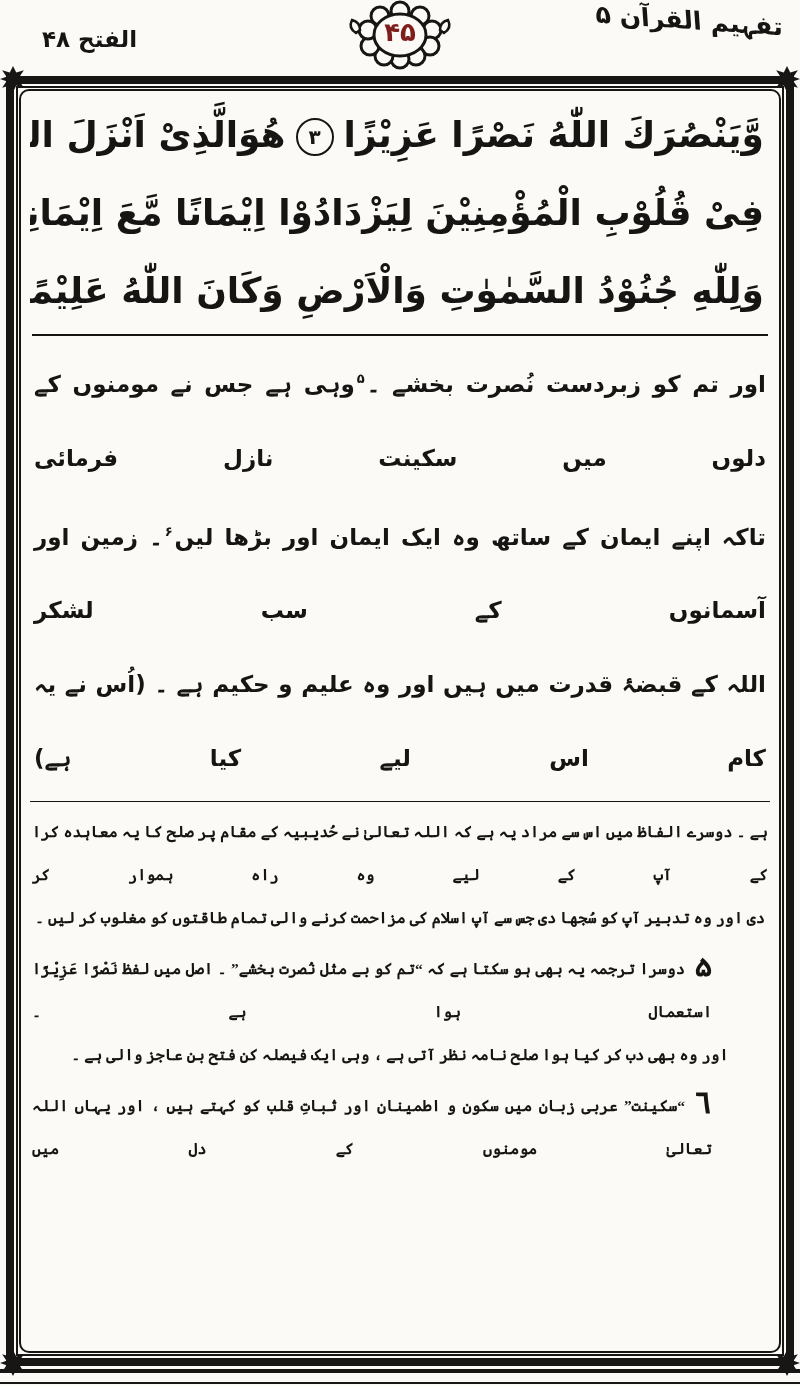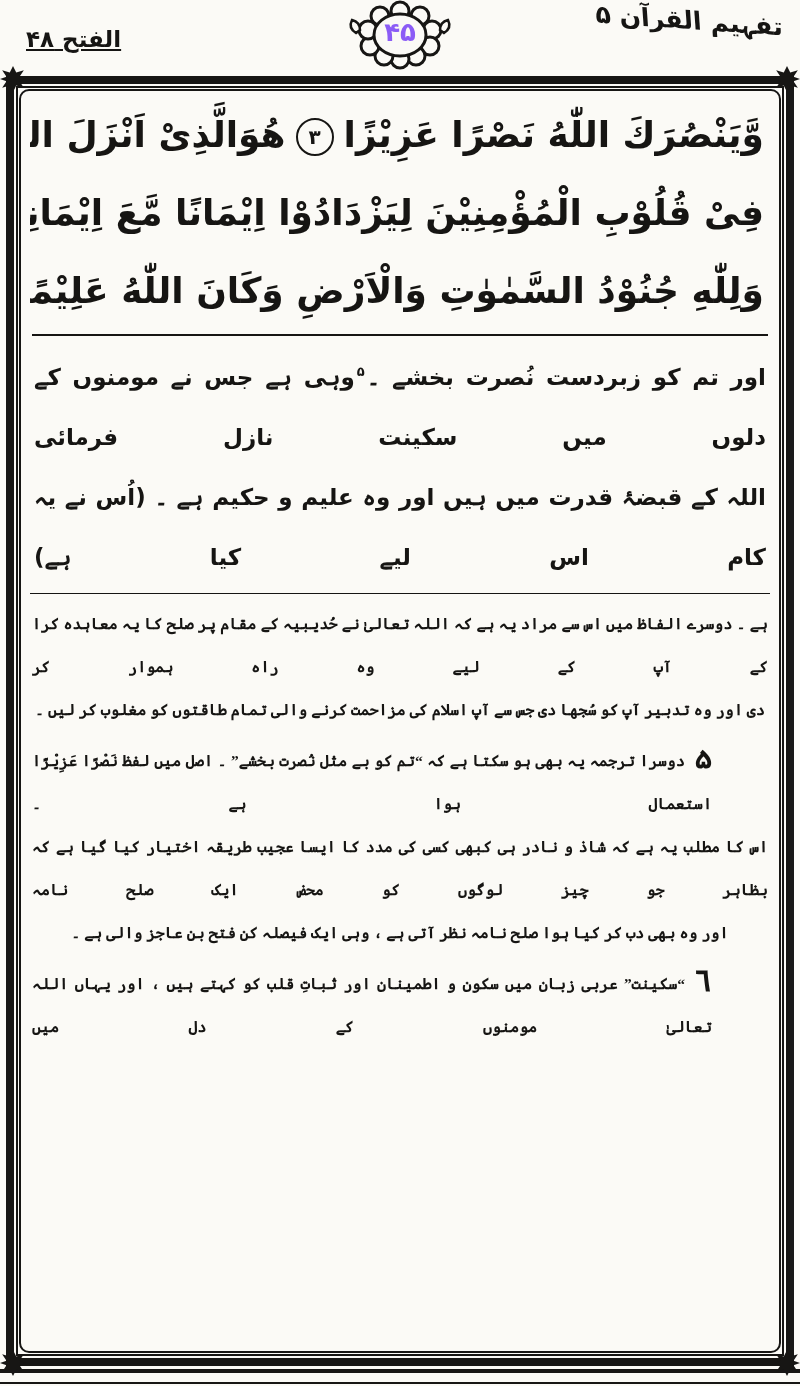--- a/index.html
+++ b/index.html
@@ -12,31 +12,31 @@
 
   
   .header{position:absolute;top:0;left:0;right:0;height:76px;}
   .hdr-book{
     position:absolute;right:18px;top:6px;
     font-size:25px;font-weight:bold;
     transform:skewX(8deg) rotate(4deg);
     letter-spacing:-1px;white-space:nowrap;
   }
   .hdr-surah{
-    position:absolute;left:26px;top:26px;
-    font-size:23px;font-weight:bold;white-space:nowrap;text-decoration:underline;
+    position:absolute;left:42px;top:26px;
+    font-size:23px;font-weight:bold;white-space:nowrap;
   }
   .medallion{
     position:absolute;left:50%;top:0;transform:translateX(-50%);
     width:116px;height:70px;
   }
   .medallion svg{width:116px;height:70px;display:block;}
   .medallion .num{
     position:absolute;top:17px;left:0;width:116px;
-    text-align:center;font-size:26px;font-weight:bold;color:#8b5cf6;
+    text-align:center;font-size:26px;font-weight:bold;color:#7f1d1d;
   }
 
   
   .frame{
     position:absolute;top:76px;left:6px;right:6px;bottom:20px;
     border:8px solid #171614;
     box-shadow:inset 0 0 0 2px #fbfaf6, inset 0 0 0 4px #171614;
     background:#fbfaf6;
   }
   .frame::before{
@@ -67,21 +67,21 @@
   .ayah-marker{
     display:inline-flex;align-items:center;justify-content:center;
     width:34px;height:34px;border:2.5px solid #161513;border-radius:50%;
     font-size:20px;font-weight:bold;margin:0 10px;vertical-align:middle;
     line-height:1;
   }
   .rule-thick{border:none;border-top:2.5px solid #161513;margin:4px 2px 6px 2px;}
   .rule-thin{border:none;border-top:1.5px solid #161513;margin:6px 0 8px 0;}
 
   .trans-line{
-    font-size:23px;font-weight:bold;line-height:60px;padding:0 4px;
+    font-size:23px;font-weight:bold;line-height:74px;padding:0 4px;
   }
   .fn-ref{
     font-size:13px;font-weight:bold;vertical-align:super;margin:0 2px;
   }
 
   .comm{font-size:15.5px;font-weight:bold;line-height:43px;font-family:Liberation Serif, serif;}
   .comm .line{padding:0 2px;}
   .para{margin-top:4px;}
   .indent{padding-right:58px !important;}
   .fn-marker{
@@ -146,38 +146,40 @@
         </div>
       </div>
 
       <hr class="rule-thick">
 
       <div class="trans">
         <div class="trans-line jl">
           <span>اور تم کو زبردست نُصرت بخشے ۔</span><sup class="fn-ref">۵</sup><span>وہی ہے جس نے مومنوں کے دلوں میں سکینت نازل فرمائی</span>
         </div>
         <div class="trans-line jl">
+          <span>تاکہ اپنے ایمان کے ساتھ وہ ایک ایمان اور بڑھا لیں</span><sup class="fn-ref">۶</sup><span>۔ زمین اور آسمانوں کے سب لشکر</span>
+        </div>
+        <div class="trans-line jl">
           <span>اللہ کے قبضۂ قدرت میں ہیں اور وہ علیم و حکیم ہے ۔ (اُس نے یہ کام اس لیے کیا ہے)</span>
         </div>
       </div>
 
       <hr class="rule-thin">
 
       <div class="comm">
 
         <div>
           <div class="line jl">ہے ۔ دوسرے الفاظ میں اس سے مراد یہ ہے کہ اللہ تعالیٰ نے حُدیبیہ کے مقام پر صلح کا یہ معاہدہ کرا کے آپ کے لیے وہ راہ ہموار کر</div>
           <div class="line cl">دی اور وہ تدبیر آپ کو سُجھا دی جس سے آپ اسلام کی مزاحمت کرنے والی تمام طاقتوں کو مغلوب کر لیں ۔</div>
         </div>
 
         <div class="para">
           <div class="line jl indent">
             <span class="fn-marker">۵</span><span>دوسرا ترجمہ یہ بھی ہو سکتا ہے کہ “تم کو بے مثل نُصرت بخشے” ۔ اصل میں لفظ نَصْرًا عَزِیْزًا استعمال ہوا ہے ۔</span>
           </div>
-          <div class="line jl">اس کا مطلب یہ ہے کہ شاذ و نادر ہی کبھی کسی کی مدد کا ایسا عجیب طریقہ اختیار کیا گیا ہے کہ بظاہر جو چیز لوگوں کو محض ایک صلح نامہ</div>
           <div class="line cl">اور وہ بھی دب کر کیا ہوا صلح نامہ نظر آتی ہے ، وہی ایک فیصلہ کن فتح بن عاجز والی ہے ۔</div>
         </div>
 
         <div class="para">
           <div class="line jl indent">
             <span class="fn-marker">۶</span><span>“سکینت” عربی زبان میں سکون و اطمینان اور ثباتِ قلب کو کہتے ہیں ، اور یہاں اللہ تعالیٰ مومنوں کے دل میں</span>
           </div>
 
         </div>
 

